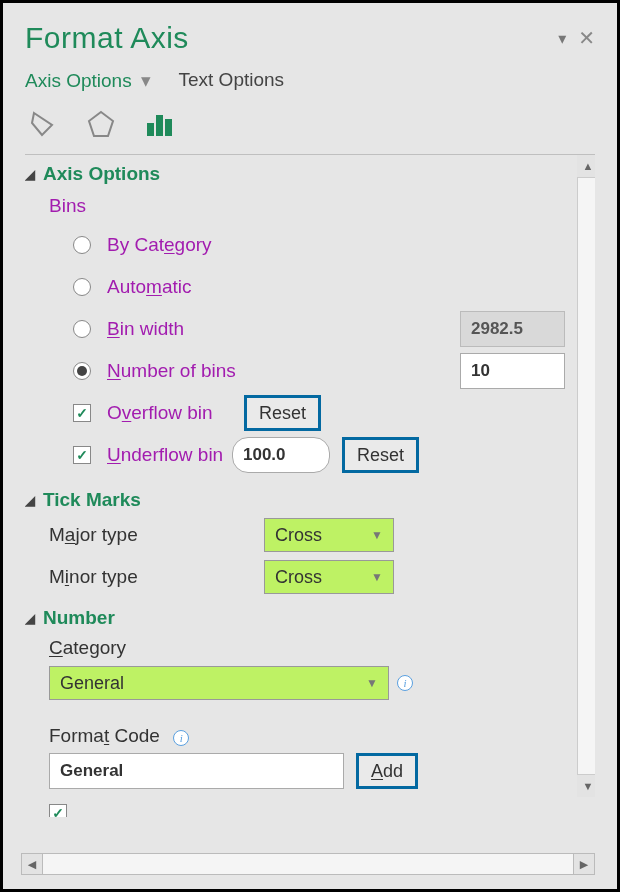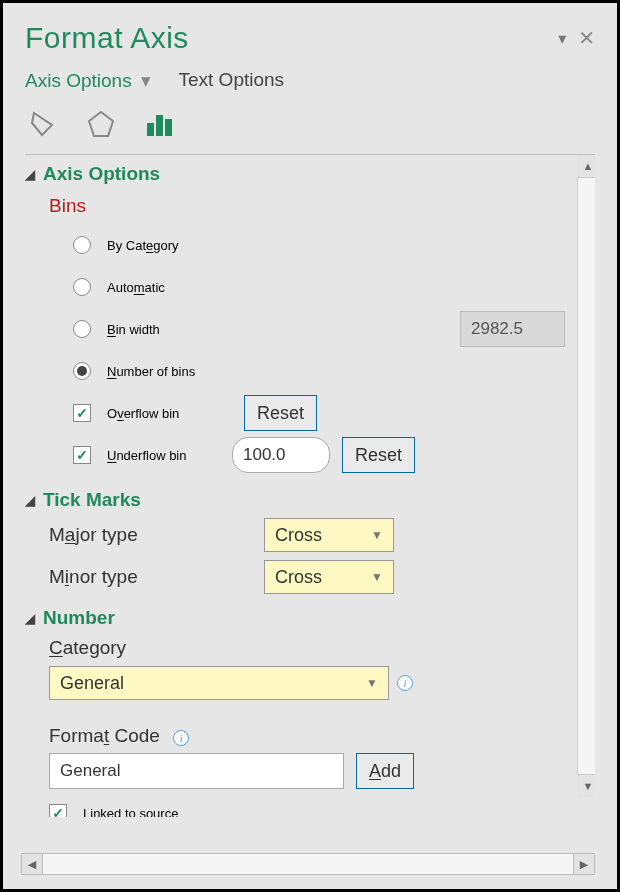--- a/index.html
+++ b/index.html
@@ -27,46 +27,46 @@
   .divider { height: 1px; background: #bfbfbf; margin-top: 12px; }
   .scrollarea { position: relative; height: 662px; overflow: hidden; }
   .content { padding-right: 30px; height: 100%; overflow: hidden; }
   .indent { padding-left: 24px; }
   .section-head {
     display: flex; align-items: center; gap: 8px;
     font-size: 19px; font-weight: 600; color: #1f8a5a;
     margin-top: 8px;
   }
   .section-head .tri { color: #444; font-size: 13px; }
-  .grouplabel { font-size: 19px; color: #b91c1c; margin: 10px 0 10px 24px;}
+  .grouplabel { font-size: 19px; color: #a21caf; margin: 10px 0 10px 24px;}
   .row {
     display: flex; align-items: center;
     margin: 6px 0 6px 24px; min-height: 36px;
   }
   .radio, .checkbox {
     width: 18px; height: 18px; border:1px solid #888; background:#fff;
     margin-right: 16px; flex-shrink:0; display:flex; align-items:center; justify-content:center;
   }
   .radio { border-radius:50%; }
   .radio.sel::after { content:""; width:10px; height:10px; border-radius:50%; background:#444; }
   .checkbox.sel::after { content:"✓"; color:#1f8a5a; font-size:14px; font-weight:bold; line-height:1; }
-  .optlabel { font-size: 13px; color:#000000; flex:1; }
+  .optlabel { font-size: 19px; color:#a21caf; flex:1; }
   .u { text-decoration: underline; text-underline-offset: 2px; }
   .input {
     border:1px solid #aaa; background:#fff; height:36px;
-    padding:4px 10px; font-size:17px; color:#333;
+    padding:4px 10px; font-size:17px; color:#333;font-weight:bold;
   }
   .input.dis { background:#d9d9d9; color:#555; border-color:#bbb;}
   .btn {
-    border:1px solid #0369a1; background:#eaeaea; height:36px;
+    border:3px solid #0369a1; background:#eaeaea; height:36px;
     padding:0 12px; font-size:18px; color:#333; cursor:pointer;
   }
   .right-tight { margin-left: 12px; }
   .select {
-    border:1px solid #999; background:#fef9c3; height:34px;
+    border:1px solid #999; background:#bef264; height:34px;
     padding:0 10px; font-size:18px; color:#333;
     display:flex; align-items:center; justify-content:space-between; gap:10px;
     cursor:pointer;
   }
   .sel-car { color:#777; font-size:12px; }
   .label { font-size:19px; color:#333; }
   .info { width:16px; height:16px; border:1px solid #5aa0e0; border-radius:50%;
     display:inline-flex; align-items:center; justify-content:center;
     color:#5aa0e0; font-size:11px; font-style:italic; font-family:Georgia,serif;
     margin-left:8px; background:#fff;}
@@ -146,20 +146,21 @@
           <div class="optlabel"><span>Auto</span><span class="u">m</span><span>atic</span></div>
         </div>
         <div class="row">
           <div class="radio"></div>
           <div class="optlabel"><span class="u">B</span><span>in width</span></div>
           <input class="input dis" style="width: 105px;" readonly="" value="2982.5">
         </div>
         <div class="row">
           <div class="radio sel"></div>
           <div class="optlabel"><span class="u">N</span><span>umber of bins</span></div>
+          <input class="input" style="width: 105px;" value="10">
         </div>
         <div class="row">
           <div class="checkbox sel"></div>
           <div class="optlabel" style="flex:0 0 125px"><span>O</span><span class="u">v</span><span>erflow bin</span></div>
           <button class="btn right-tight">Reset</button>
         </div>
         <div class="row">
           <div class="checkbox sel"></div>
           <div class="optlabel" style="flex:0 0 125px"><span class="u">U</span><span>nderflow bin</span></div>
           <input class="input" style="width: 98px; border-radius: 16px;" value="100.0">
@@ -202,21 +203,20 @@
       <div style="margin:24px 0 4px 24px" class="label">
         <span>Forma</span><span class="u">t</span><span> Code</span>
         <span class="info">i</span>
       </div>
       <div class="row" style="margin-left:24px">
         <input class="input" style="width: 295px;" value="General">
         <button class="btn right-tight"><span class="u">A</span><span>dd</span></button>
       </div>
       <div class="row" style="margin-left:24px">
         <div class="checkbox sel"></div>
-        <div class="optlabel"><span>L</span><span class="u">i</span><span>nked to source</span></div>
       </div>
 
     </div>
 
     <div class="vscroll">
       <div class="arrow">▲</div>
       <div class="track"></div>
       <div class="arrow">▼</div>
     </div>
   </div>

